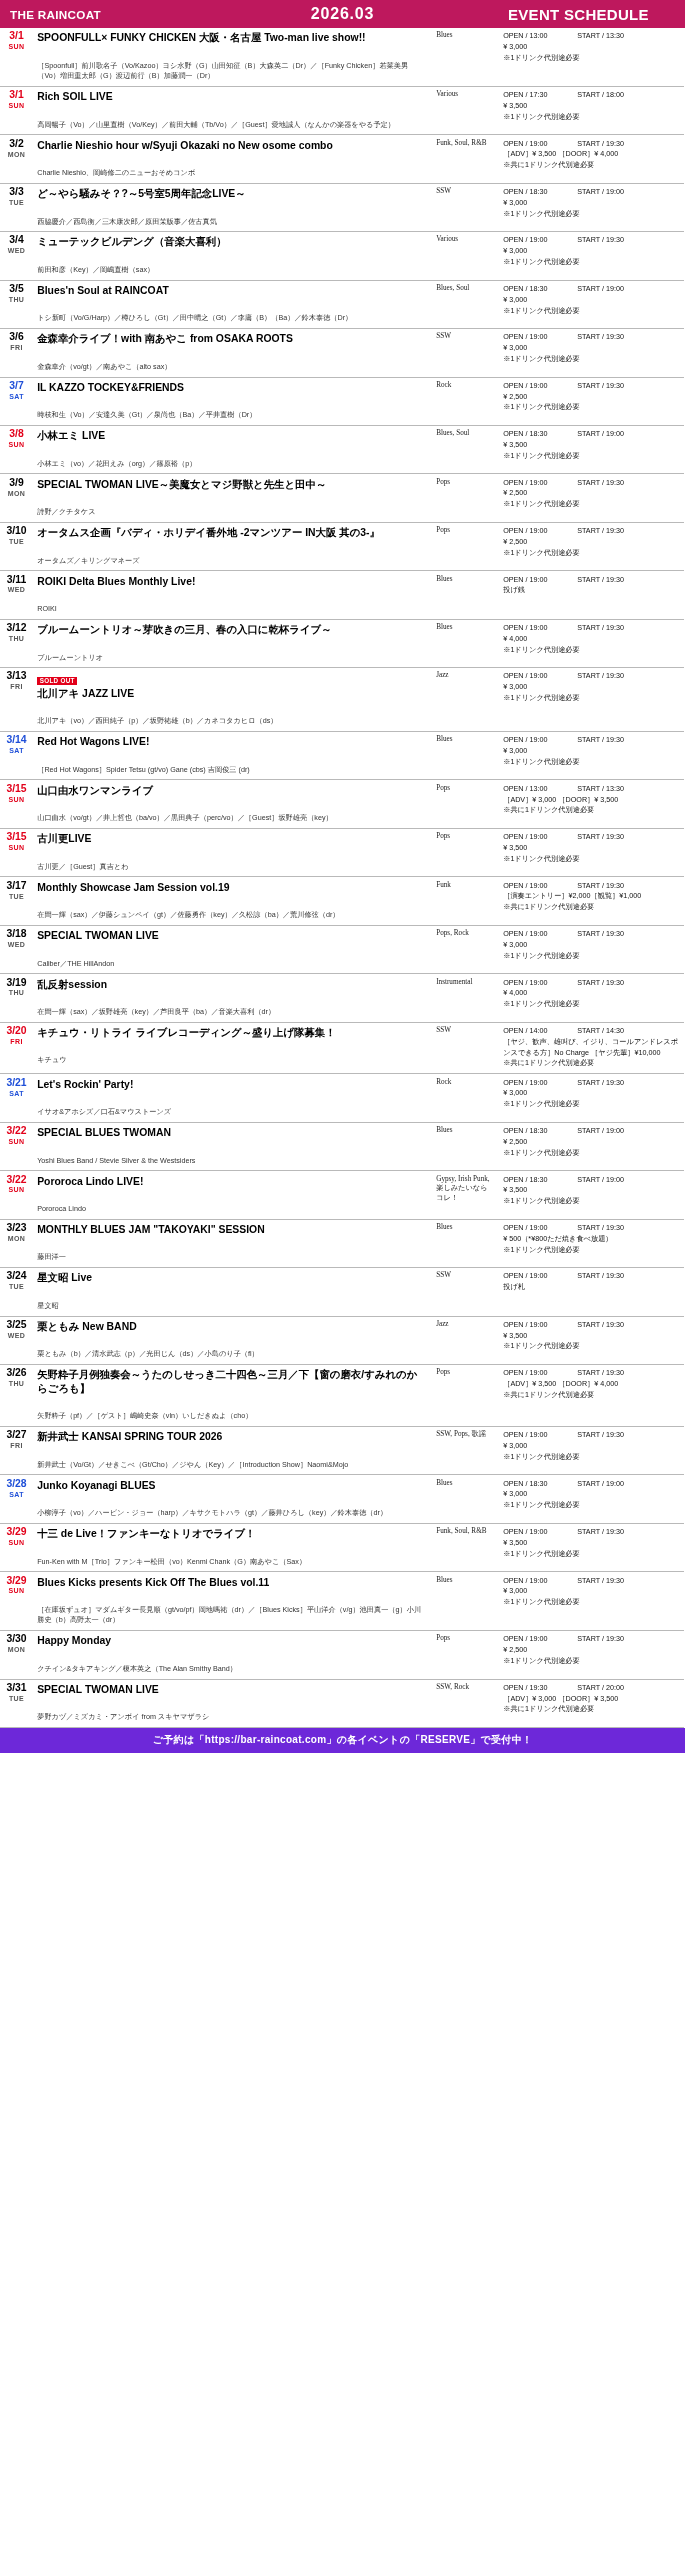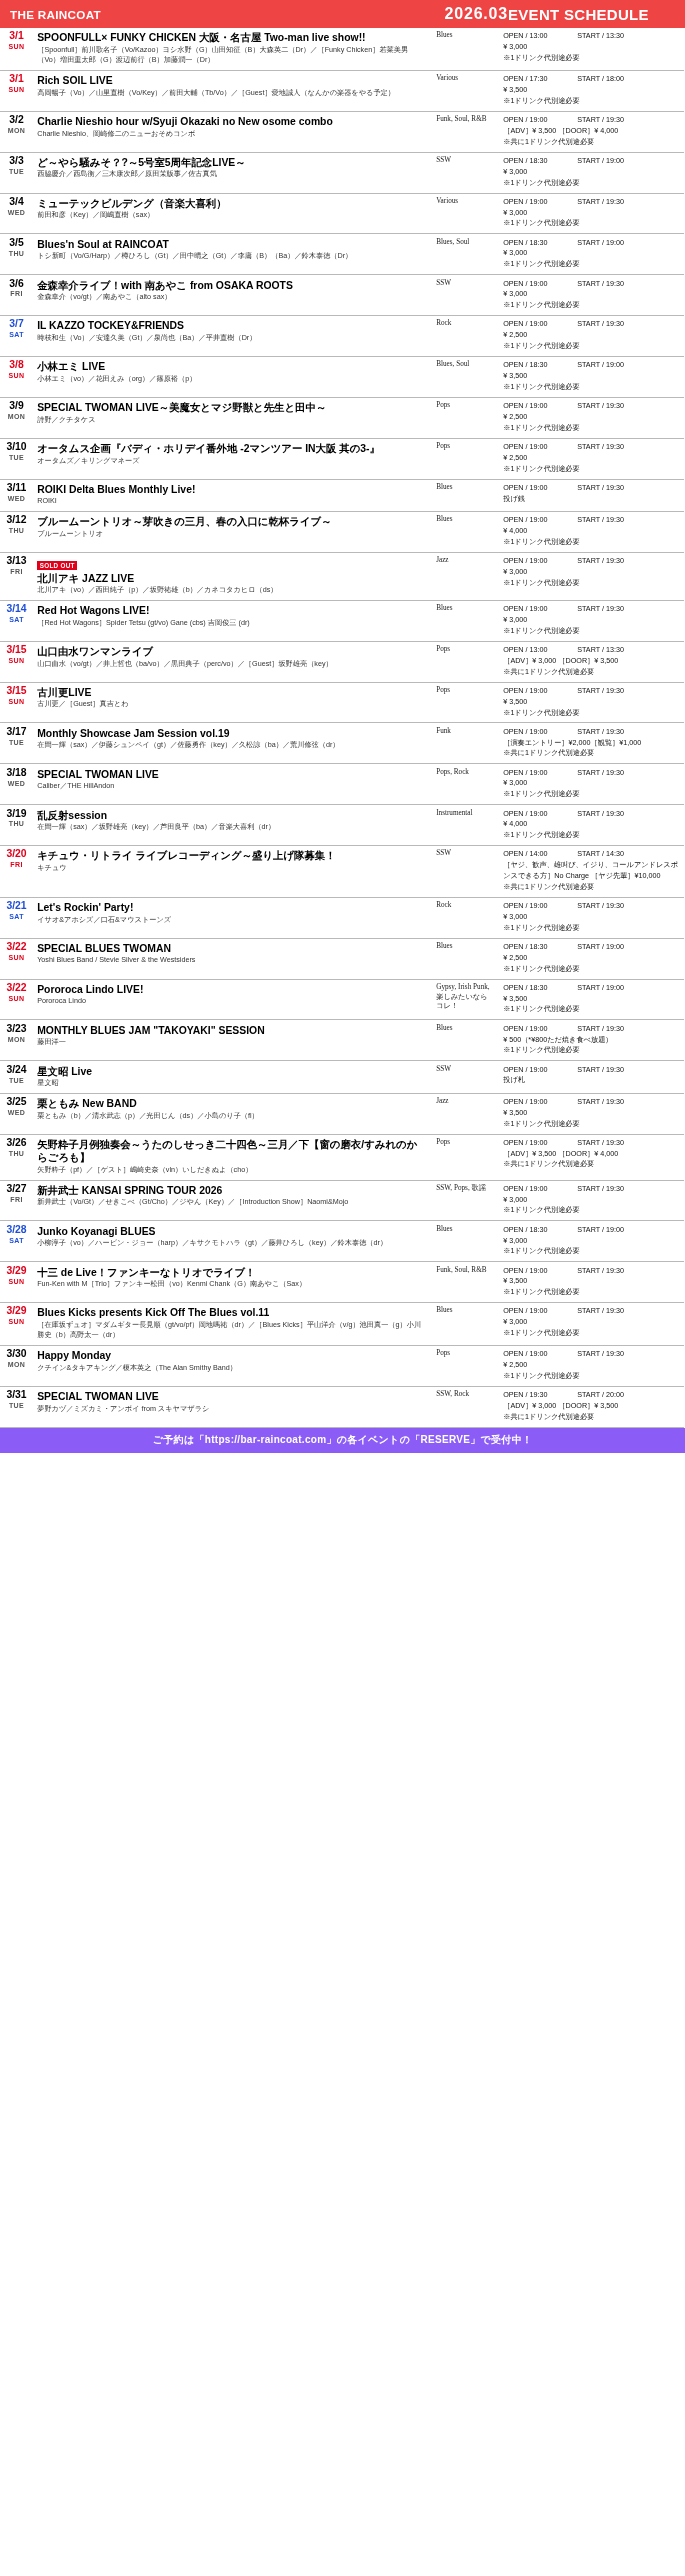--- a/index.html
+++ b/index.html
@@ -10,36 +10,36 @@
     font-family: "Liberation Sans", sans-serif;
     width: 685px;
   }
   .page {
     width: 685px;
     position: relative;
     background: #fff;
   }
   
   .header {
-    background: #ef4444;
+    background: #be185d;
     color: #fff;
     height: 28px;
     display: flex;
     align-items: center;
     padding: 0 10px;
   }
   .header .brand {
     font-size: 11.7px;
     font-weight: bold;
     letter-spacing: 0.3px;
     flex: 0 0 167px;
   }
   .header .month {
     flex: 1;
-    text-align: right;
+    text-align: center;
     font-size: 16px;
     font-weight: bold;
     letter-spacing: 0.8px;
   }
   .header .sched {
     flex: 0 0 167px;
     text-align: left;
     font-size: 15px;
     font-weight: bold;
     letter-spacing: 0.3px;
@@ -96,21 +96,21 @@
   .title {
     font-size: 10.4px;
     font-weight: bold;
     color: #000;
     line-height: 1.3;
   }
   .artists {
     font-size: 7.2px;
     color: #333;
     line-height: 1.45;
-    margin-top: 0;
+    margin-top: 16px;
   }
 
   td.genre {
     font-size: 7.2px;
     color: #222;
     line-height: 1.35;
     padding-top: 6.7px;
     font-family: Liberation Serif, serif;
   }
 
@@ -121,21 +121,21 @@
     padding-top: 5.8px;
     padding-left: 5.8px;
   }
   .info .row1 { white-space: nowrap; }
   .info .open { display: inline-block; min-width: 74px; }
   .info .price { }
   .info .note { }
 
   
   .footer {
-    background: #8b5cf6;
+    background: #6d28d9;
     color: #fff;
     height: 25px;
     display: flex;
     align-items: center;
     justify-content: center;
     font-size: 10px;
     font-weight: bold;
     letter-spacing: 0.3px;
   }
 </style>

